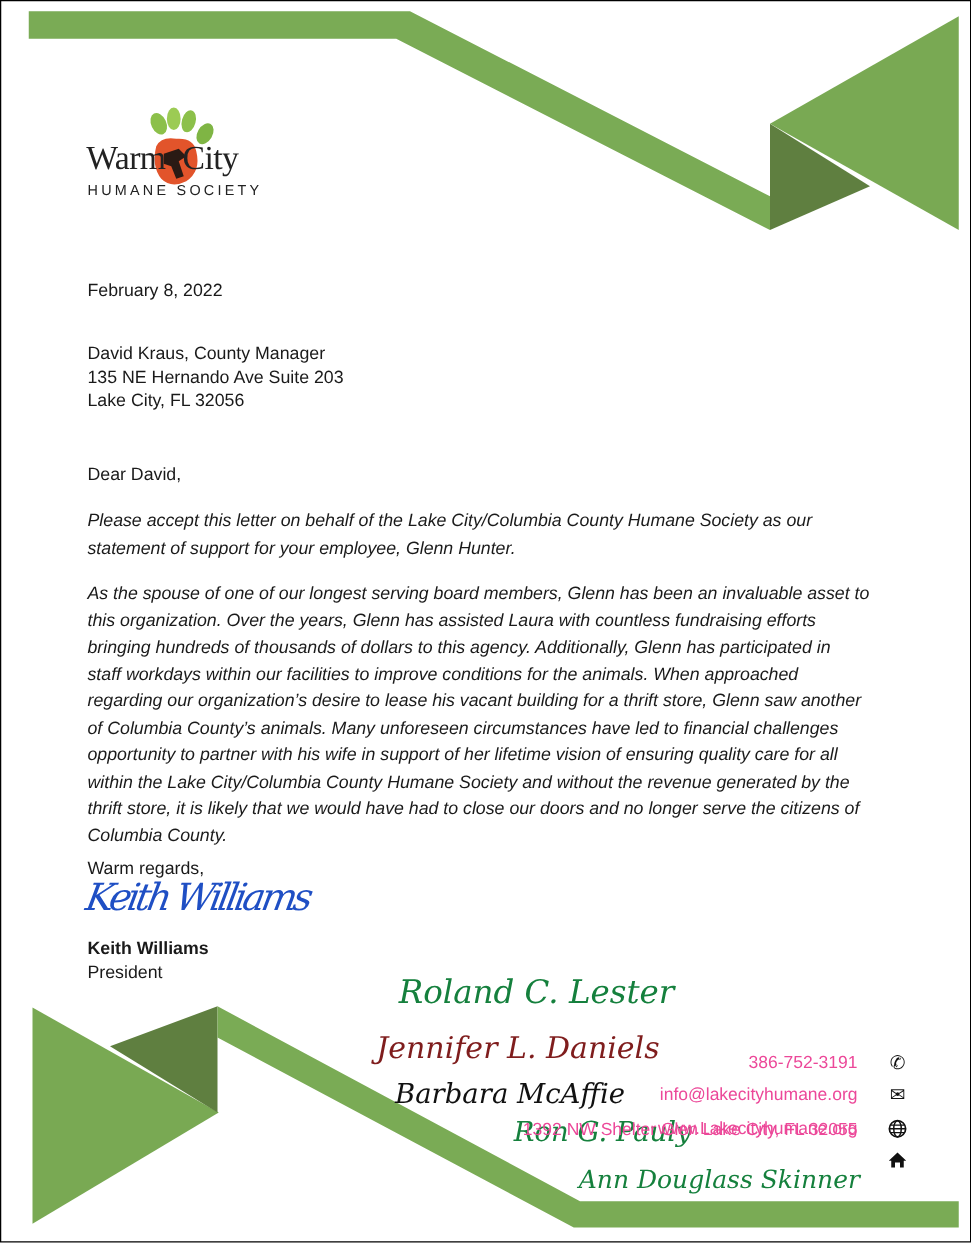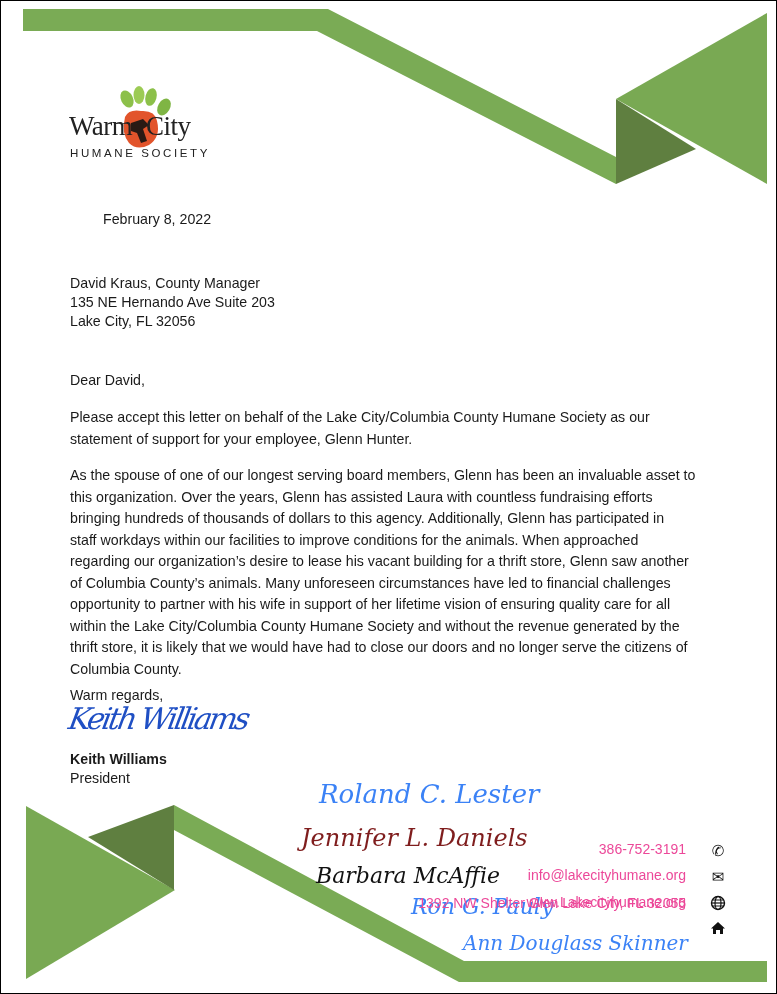--- a/index.html
+++ b/index.html
@@ -16,25 +16,25 @@
     font-size: 27px; color: #222; letter-spacing: -0.5px;
   }
   .logo-lake { left: 0; }
   .logo-city { left: 77px; }
   .logo-sub {
     position: absolute; left: 1px; top: 62px; font-size: 11.5px;
     letter-spacing: 2.6px; color: #222; white-space: nowrap;
   }
   .text { position: absolute; left: 69px; font-size: 14.2px; line-height: 21.5px; white-space: nowrap; }
   .para { position: absolute; left: 69px; width: 640px; font-size: 14.2px; line-height: 21.5px; }
-  .para span.line { display: block; white-space: nowrap; }
+  .para span.line { display: block; white-space: nowrap; font-style: italic; }
   .bold { font-weight: bold; }
   .sig {
     position: absolute; font-family: "DejaVu Serif", serif; font-style: italic;
-    color: #3b82f6; white-space: nowrap;
+    color: #15803d; white-space: nowrap;
   }
   .contact { position: absolute; right: 90px; font-size: 14px; color: #ec4899; text-align: left; white-space: nowrap; }
   .cicon { position: absolute; left: 708px; width: 18px; height: 18px; font-size: 15px; color: #111; text-align: center; line-height: 18px; }
 </style>
 </head>
 <body>
 
 <div class="page">
 
   <svg class="deco" width="777" height="994" viewBox="0 0 777 994">
@@ -59,21 +59,21 @@
       <ellipse cx="82" cy="12" rx="5.5" ry="9" fill="#8cc04a" transform="rotate(15 82 12)"></ellipse>
       <ellipse cx="95" cy="22" rx="6" ry="9" fill="#7fb544" transform="rotate(30 95 22)"></ellipse>
       <path d="M56 32 Q60 24 72 26 Q86 25 88 36 Q92 52 80 60 Q68 66 60 58 Q52 48 56 32 Z" fill="#e2542b"></path>
       <path d="M62 38 L74 34 L80 40 L74 44 L78 56 L72 58 L68 48 L62 46 Z" fill="#2a1a14"></path>
     </svg>
     <span class="logo-word logo-lake">Warm</span>
     <span class="logo-word logo-city">City</span>
     <span class="logo-sub">HUMANE SOCIETY</span>
   </div>
 
-  <div class="text" style="top:208px;margin-left:33px;">February 8, 2022</div>
+  <div class="text" style="top:222px;">February 8, 2022</div>
 
   <div>
     <div class="text" style="top:272px;">David Kraus, County Manager</div>
     <div class="text" style="top:291px;">135 NE Hernando Ave Suite 203</div>
     <div class="text" style="top:310px;">Lake City, FL 32056</div>
   </div>
 
   <div class="text" style="top:369px;">Dear David,</div>
 
   <div class="para" style="top:406px;">

